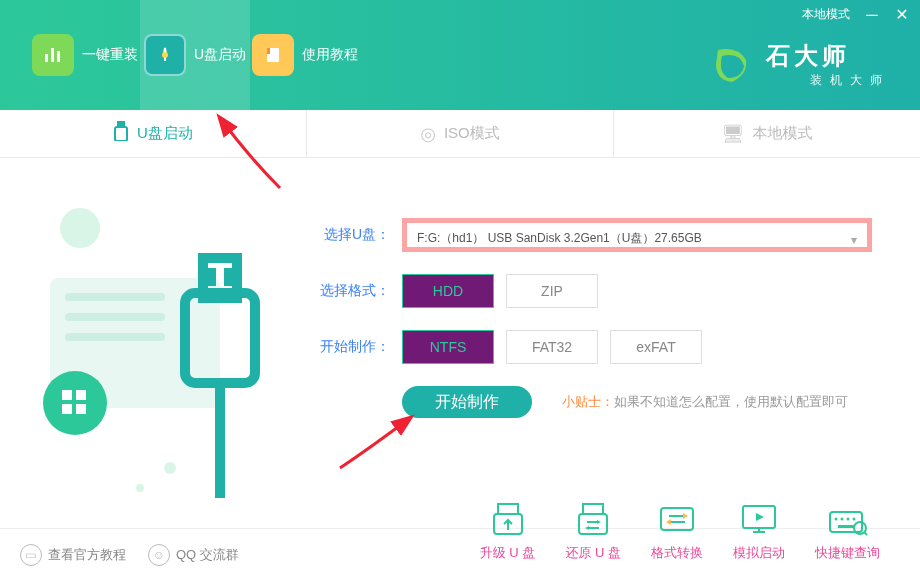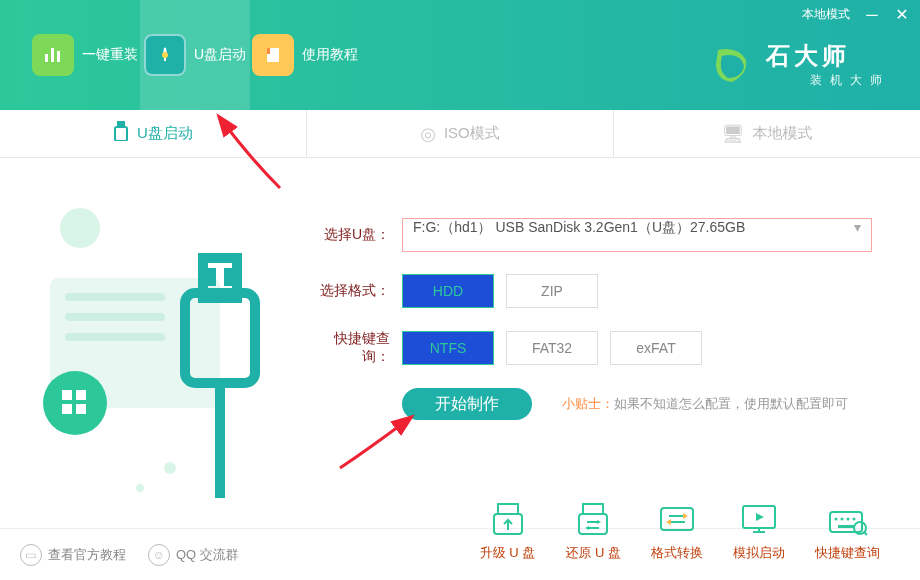--- a/index.html
+++ b/index.html
@@ -30,39 +30,39 @@
 .mode-tab.active { color:#1fb0a8; }
 .mode-tab.active .mode-icon { color:#1fb0a8; }
 .mode-icon { font-size:18px; color:#ccc; }
 
 
 .main { position:relative; height:370px; }
 .illus { position:absolute; left:20px; top:30px; width:260px; height:320px; }
 
 .form { position:absolute; left:310px; top:60px; right:40px; }
 .form-row { display:flex; align-items:center; margin-bottom:22px; }
-.form-label { width:80px; color:#7f1d1d; font-size:14px; text-align:right; margin-right:12px; }
-.usb-select { flex:1; max-width:470px; height:34px; border:1px solid #fca5a5; padding:0 30px 0 10px; font-size:14px; color:#555; display:flex; align-items:flex-start; position:relative; background:#fff; cursor:pointer; }
+.form-label { width:80px; color:#3b82f6; font-size:14px; text-align:right; margin-right:12px; }
+.usb-select { flex:1; max-width:470px; height:34px; border:5px solid #fca5a5; padding:0 30px 0 10px; font-size:12px; color:#555; display:flex; align-items:flex-end; position:relative; background:#fff; cursor:pointer; }
 .usb-select::after { content:"▾"; position:absolute; right:10px; color:#aaa; }
 .opt-btn { width:92px; height:34px; border:1px solid #ddd; background:#fff; margin-right:12px; font-size:14px; color:#888; display:flex; align-items:center; justify-content:center; cursor:pointer; }
-.opt-btn.selected { border-color:#2dc89a; color:#2dc89a; background:#1d4ed8; }
+.opt-btn.selected { border-color:#2dc89a; color:#2dc89a; background:#701a75; }
 
 .start-row { display:flex; align-items:center; gap:30px; margin-top:10px; }
 .start-btn { width:130px; height:32px; border-radius:22px; background:#1fb0a8; color:#fff; font-size:16px; display:flex; align-items:center; justify-content:center; cursor:pointer; margin-left:92px; }
 .tip { font-size:13px; }
 .tip-label { color:#ff8a3d; }
 .tip-text { color:#999; }
 
 
 .bottom { position:absolute; bottom:0; left:0; right:0; height:52px; border-top:1px solid #eee; display:flex; align-items:center; padding:0 20px; justify-content:space-between; }
 .bottom-left { display:flex; gap:22px; }
 .text-link { display:flex; align-items:center; gap:6px; color:#888; font-size:13px; cursor:pointer; }
 .link-icon { width:22px; height:22px; border:1.5px solid #bbb; border-radius:50%; display:flex; align-items:center; justify-content:center; font-size:12px; color:#bbb; }
 .bottom-right { display:flex; gap:30px; position:absolute; right:40px; bottom:18px; }
-.action-item { display:flex; flex-direction:column; align-items:center; gap:6px; cursor:pointer; color:#c2410c; font-size:13px; }
+.action-item { display:flex; flex-direction:column; align-items:center; gap:6px; cursor:pointer; color:#ec4899; font-size:13px; }
 .action-icon { width:40px; height:36px; color:#2dc89a; }
 
 
 .arrow { position:absolute; pointer-events:none; }
 </style>
 </head>
 <body>
 
 <div class="header">
   <div class="nav-tabs">
@@ -161,21 +161,21 @@
       <div class="usb-select">
         <span>F:G:（hd1） USB SanDisk 3.2Gen1（U盘）27.65GB</span>
       </div>
     </div>
     <div class="form-row">
       <div class="form-label">选择格式：</div>
       <div class="opt-btn selected">HDD</div>
       <div class="opt-btn">ZIP</div>
     </div>
     <div class="form-row">
-      <div class="form-label">快捷键查询：</div>
+      <div class="form-label">开始制作：</div>
       <div class="opt-btn selected">NTFS</div>
       <div class="opt-btn">FAT32</div>
       <div class="opt-btn">exFAT</div>
     </div>
     <div class="start-row">
       <div class="start-btn">开始制作</div>
       <div class="tip">
         <span class="tip-label">小贴士：</span><span class="tip-text">如果不知道怎么配置，使用默认配置即可</span>
       </div>
     </div>

